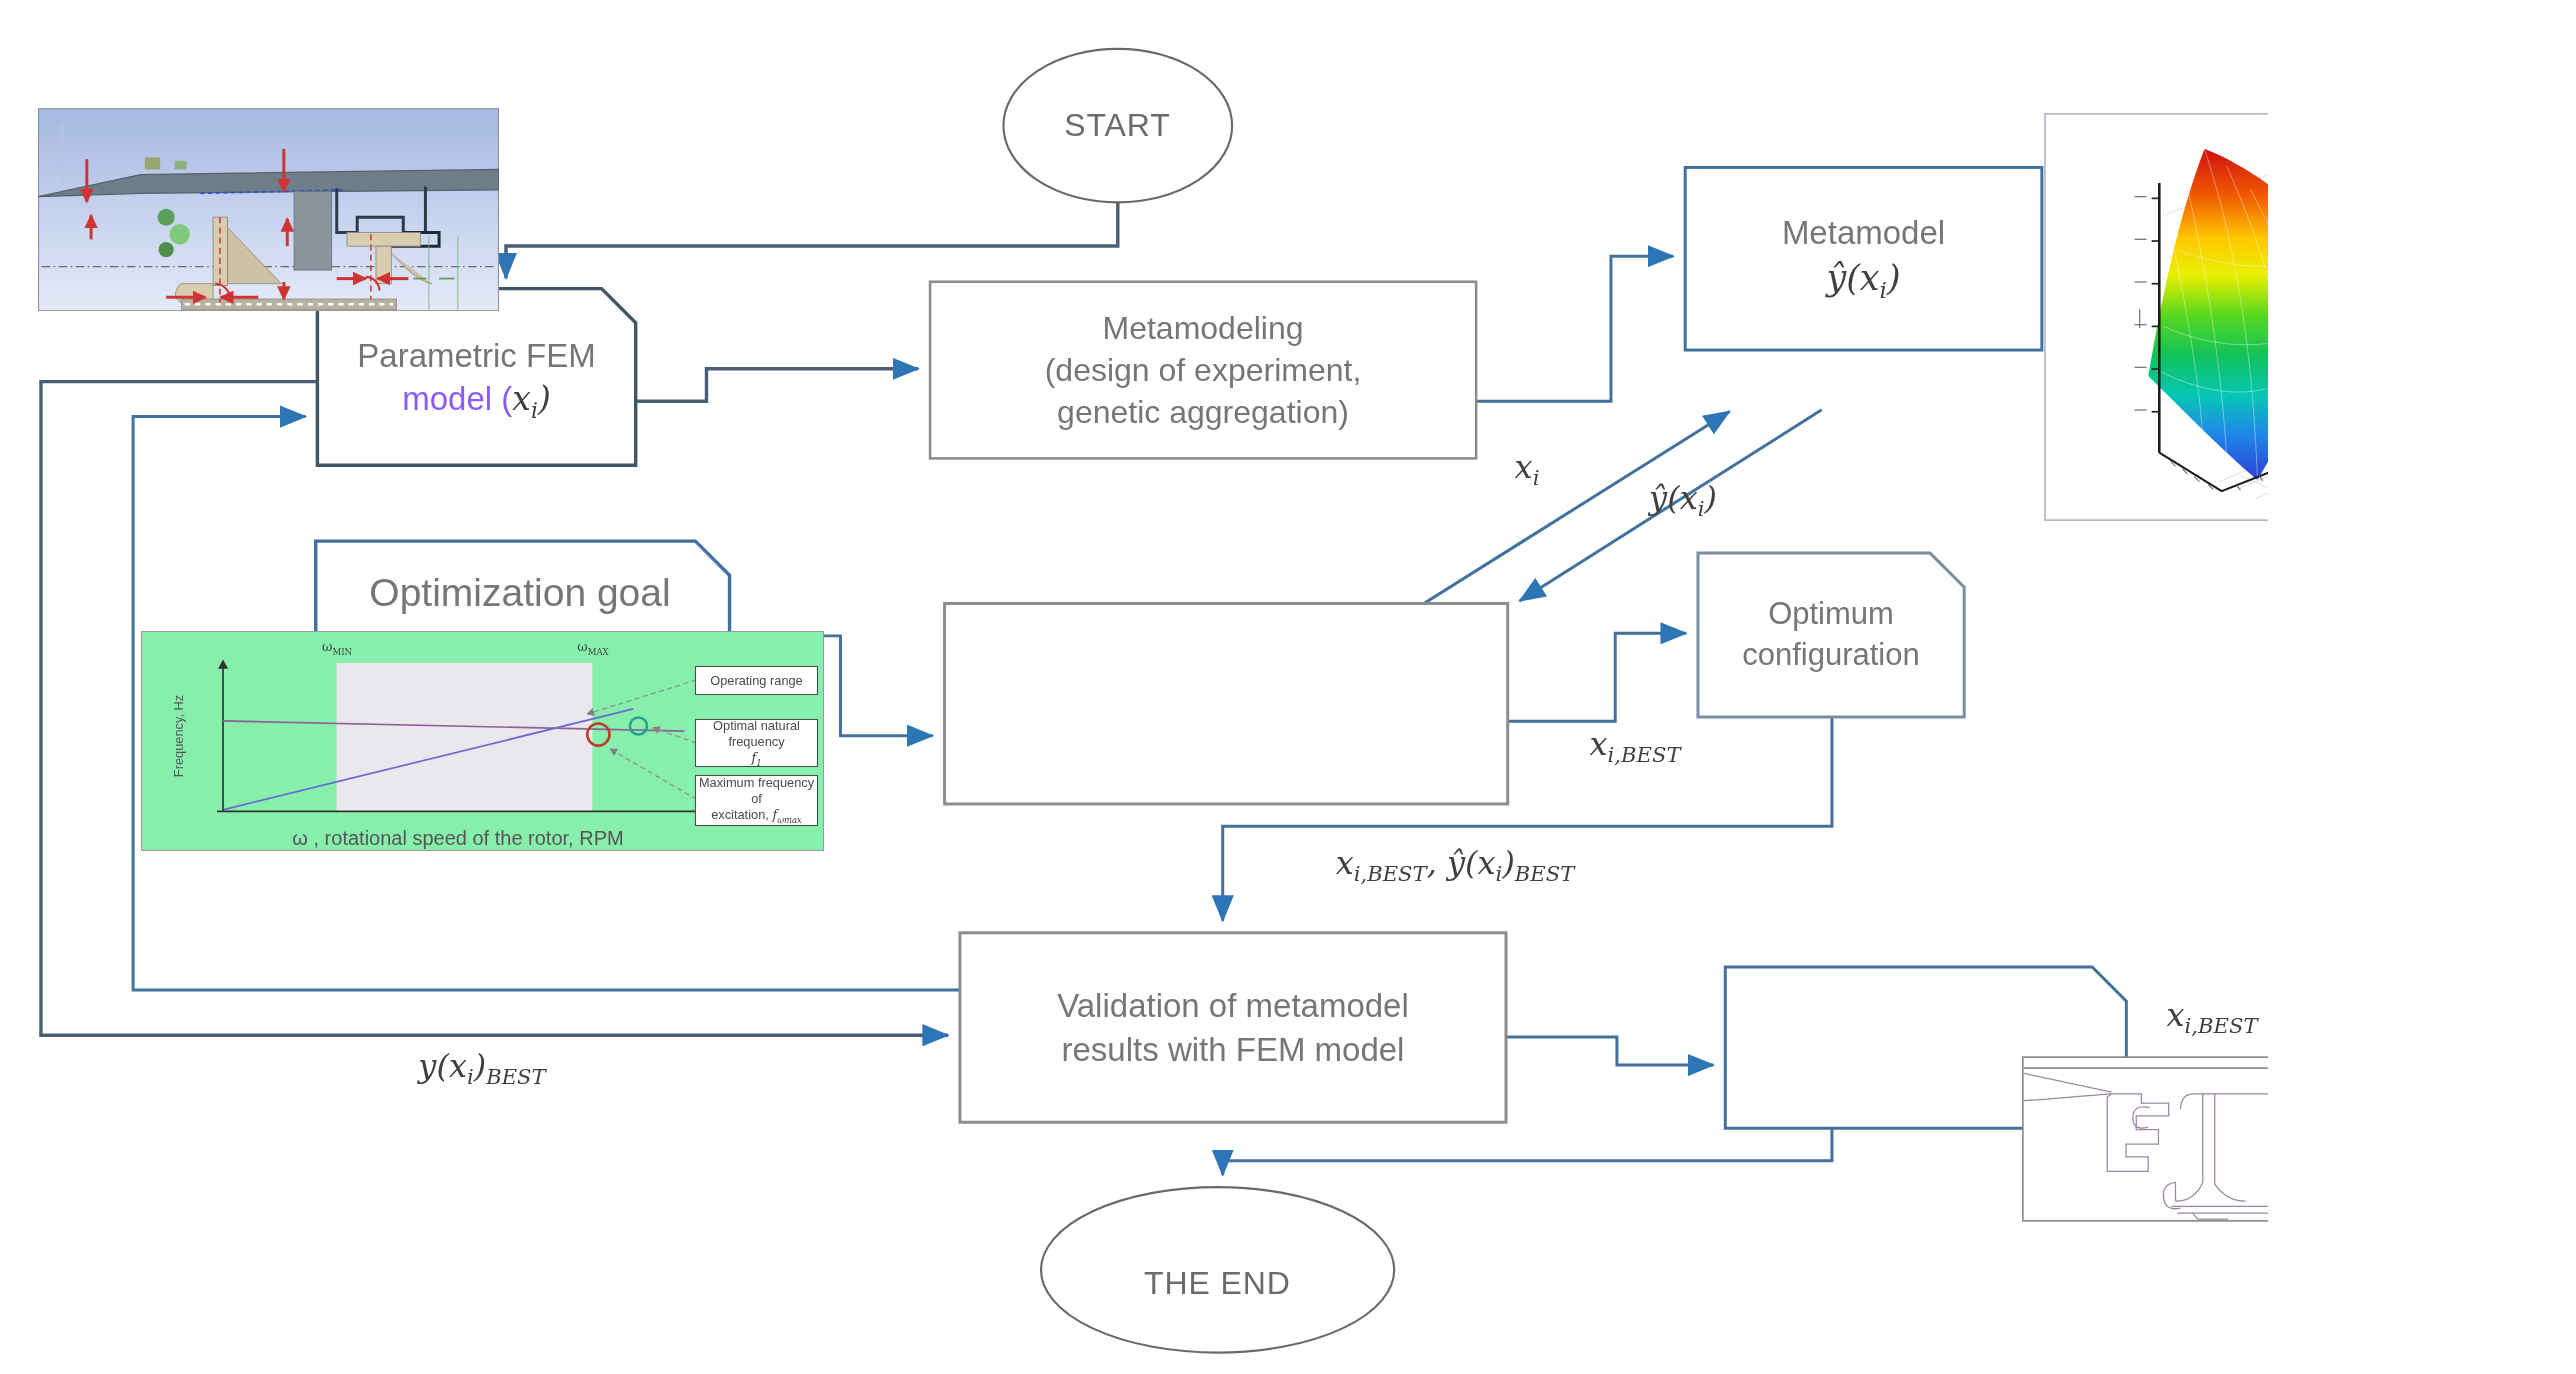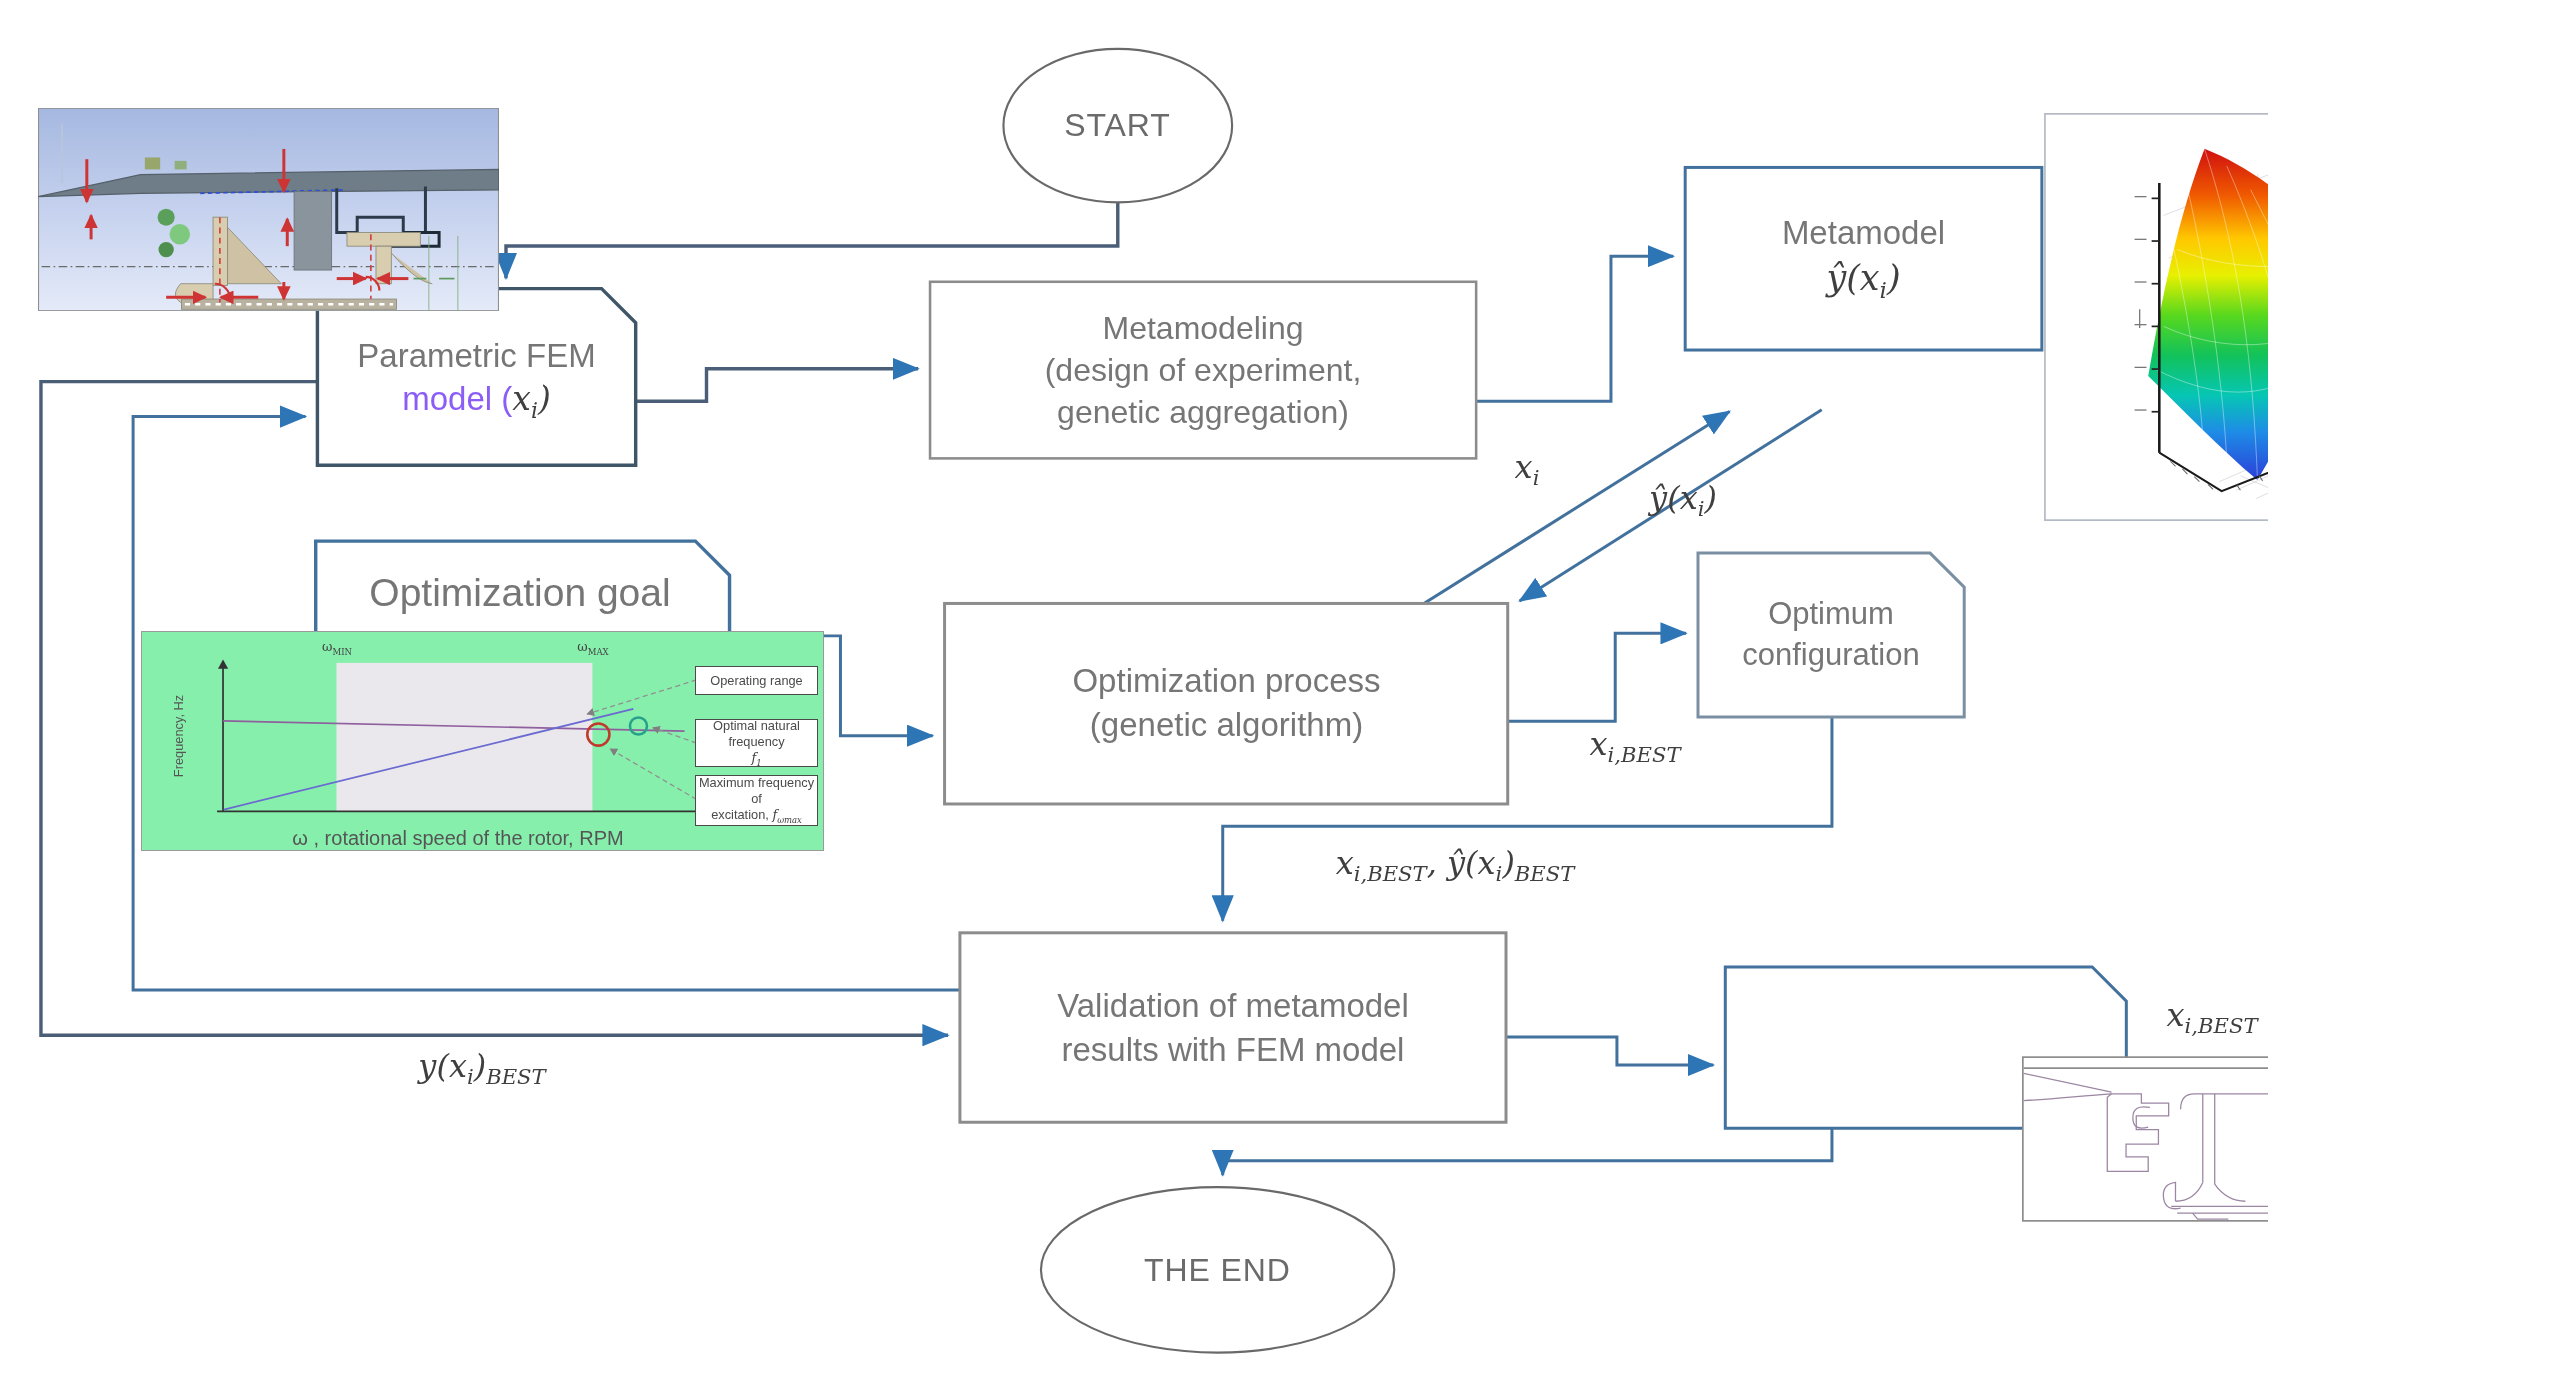--- a/index.html
+++ b/index.html
@@ -84,37 +84,33 @@
 
   <div class="nodetext" style="left:1691px;top:186px;width:345px;height:145px;font-size:33px;">
     <div class="ln">Metamodel</div>
     <div class="ln mathline plainsub" style="font-size:35px;color:#3f3f3f;"><span>ŷ(x</span><sub>i</sub><span>)</span></div>
   </div>
 
   <div class="nodetext" style="left:323px;top:553px;width:394px;height:79px;font-size:39px;">
     <div class="ln">Optimization goal</div>
   </div>
 
-  <div class="nodetext" style="left:949px;top:614px;width:555px;height:177px;font-size:33px;">
-    <div class="ln">Optimization process</div>
-    <div class="ln">(genetic algorithm)</div>
-  </div>
 
   <div class="nodetext" style="left:964px;top:943px;width:538px;height:169px;font-size:33px;">
     <div class="ln">Validation of metamodel</div>
     <div class="ln">results with FEM model</div>
   </div>
 
   <div class="nodetext" style="left:1702px;top:565px;width:258px;height:140px;font-size:31px;">
     <div class="ln">Optimum</div>
     <div class="ln">configuration</div>
   </div>
 
 
-  <div class="nodetext ellipse-label" style="left:1041px;top:1236px;width:353px;height:68px;font-size:32px;">
+  <div class="nodetext ellipse-label" style="left:1041px;top:1236px;width:353px;height:68px;font-size:32px;justify-content:flex-end;">
     <div class="ln">THE END</div>
   </div>
 
   <div class="mlabel" style="left:1527px;top:425px;margin-top:44px;"><span>x</span><sub>i</sub></div>
   <div class="mlabel" style="left:1683px;top:500px;"><span>ŷ(x</span><sub>i</sub><span>)</span></div>
   <div class="mlabel" style="left:1635px;top:746px;"><span>x</span><sub>i,BEST</sub></div>
   <div class="mlabel" style="left:1455px;top:865px;"><span>x</span><sub>i,BEST</sub><span>, ŷ(x</span><sub>i</sub><span>)</span><sub>BEST</sub></div>
   <div class="mlabel" style="left:2212px;top:1017px;"><span>x</span><sub>i,BEST</sub></div>
   <div class="mlabel" style="left:482px;top:1068px;"><span>y(x</span><sub>i</sub><span>)</span><sub>BEST</sub></div>
 

